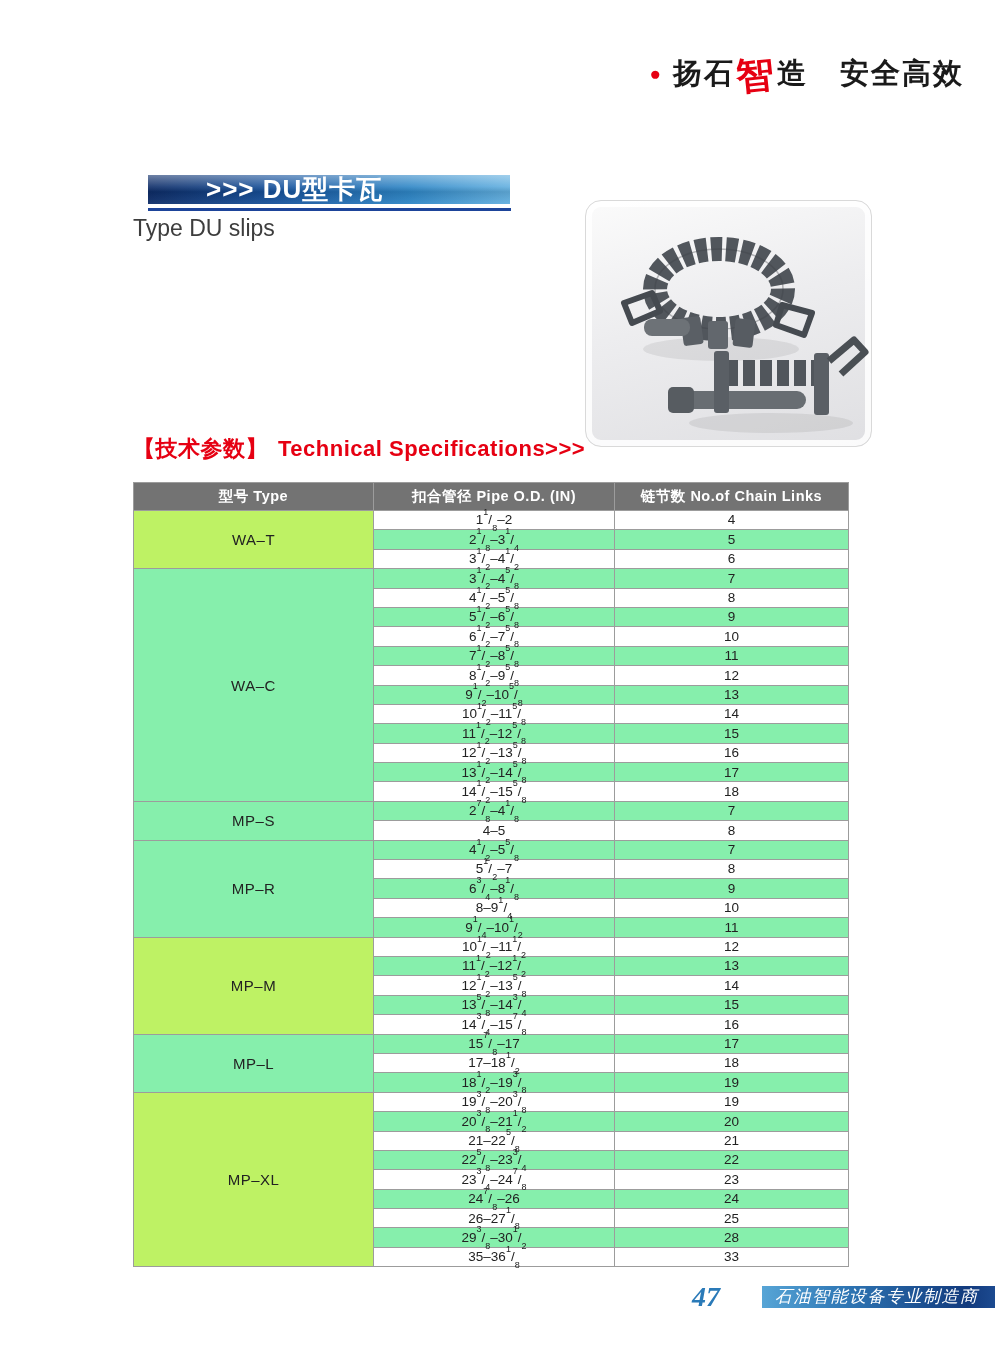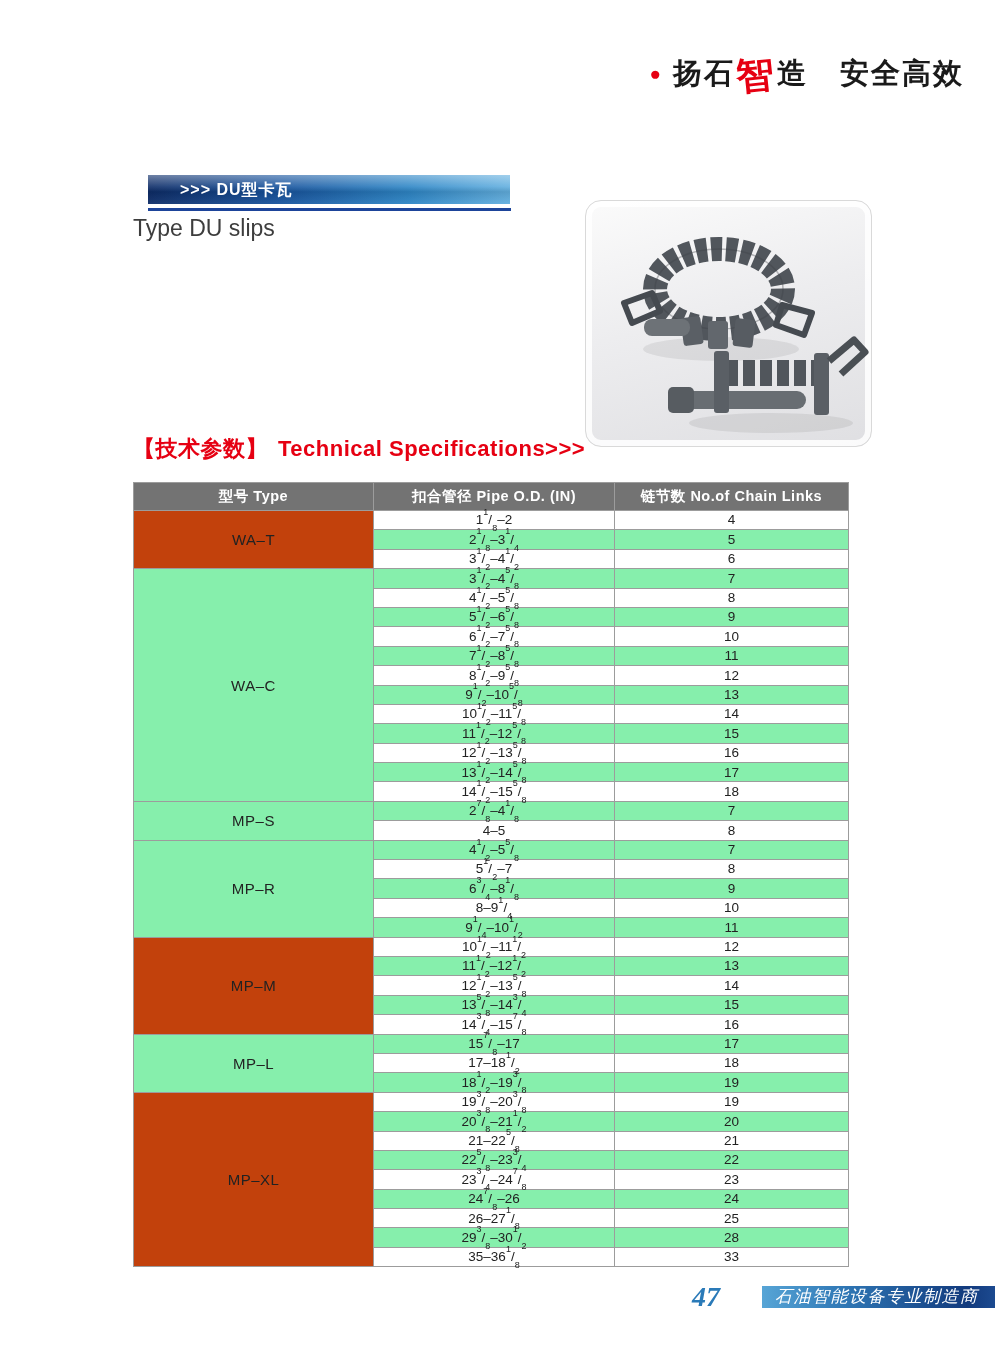--- a/index.html
+++ b/index.html
@@ -22,22 +22,22 @@
     display:inline-block; transform:rotate(-6deg); margin:0 1px;
   }
   .brand .tag { margin-left:32px; }
 
   
   .banner {
     position:absolute; left:148px; top:175px; width:362px; height:29px;
     background:
       linear-gradient(180deg, rgba(255,255,255,.40) 0%, rgba(255,255,255,.10) 40%, rgba(0,0,0,.10) 58%, rgba(255,255,255,.05) 100%),
       linear-gradient(90deg, #0e2d68 0%, #17529c 35%, #2e86c6 72%, #63b0e0 100%);
-    color:#fff; font-weight:bold; font-size:16px; line-height:29px;
-    padding-left:32px; box-sizing:border-box; letter-spacing:1px;
+    color:#fff; font-weight:bold; font-size:26px; line-height:29px;
+    padding-left:58px; box-sizing:border-box; letter-spacing:1px;
   }
   .banner-underline {
     position:absolute; left:148px; top:208px; width:363px; height:3px;
     background:#1d449a;
   }
   .subtitle { position:absolute; left:133px; top:215px; font-size:23px; color:#3d3d3d; }
 
   
   .intro { position:absolute; left:133px; top:253px; width:436px; color:#2e2e2e; }
   .intro p { margin:0; text-align:justify; }
@@ -69,21 +69,21 @@
   .spec-table th, .spec-table td {
     border:1px solid #9c9c9c; text-align:center; padding:0;
   }
   .spec-table thead th {
     background:#737373; color:#ffffff; font-size:14.5px; font-weight:bold;
     height:27px; letter-spacing:.5px;
   }
   .spec-table tbody tr { height:19.4px; }
   .spec-table tbody td { font-size:13.5px; color:#222; line-height:1; background:#ffffff; }
   .spec-table tbody tr.row-gray td { background:#86efac; }
-  .spec-table tbody td.type-cell { background:#c2410c; font-size:15px; letter-spacing:.5px; }
+  .spec-table tbody td.type-cell { background:#bef264; font-size:15px; letter-spacing:.5px; }
   .od-cell sup { font-size:9px; line-height:0; position:relative; top:-4px; }
   .od-cell sub { font-size:9px; line-height:0; position:relative; top:3px; }
 
   
   .page-num {
     position:absolute; left:692px; top:1281px;
     font-family:"Liberation Serif", serif; font-style:italic; font-weight:bold;
     font-size:28px; color:#2a7ab8;
   }
   .footer-bar {

